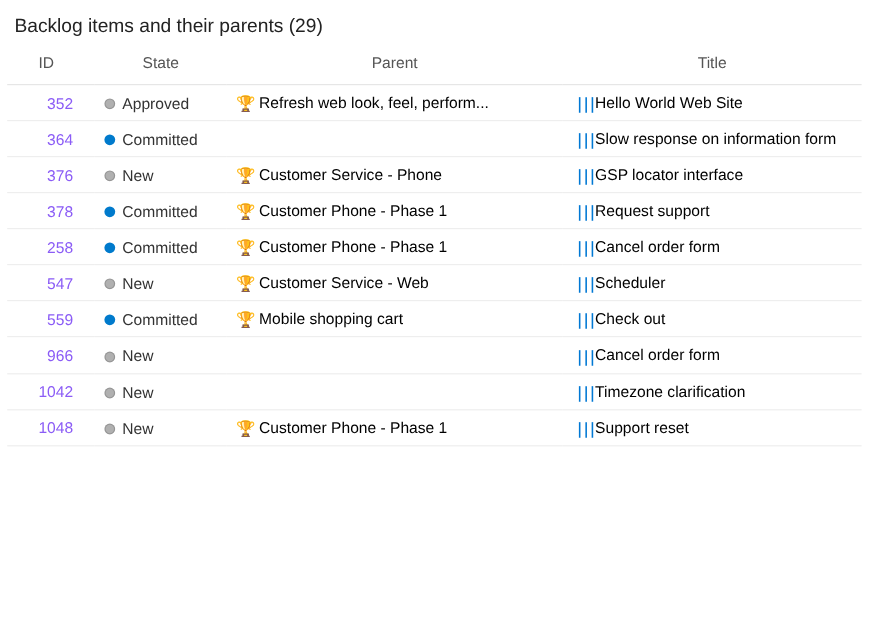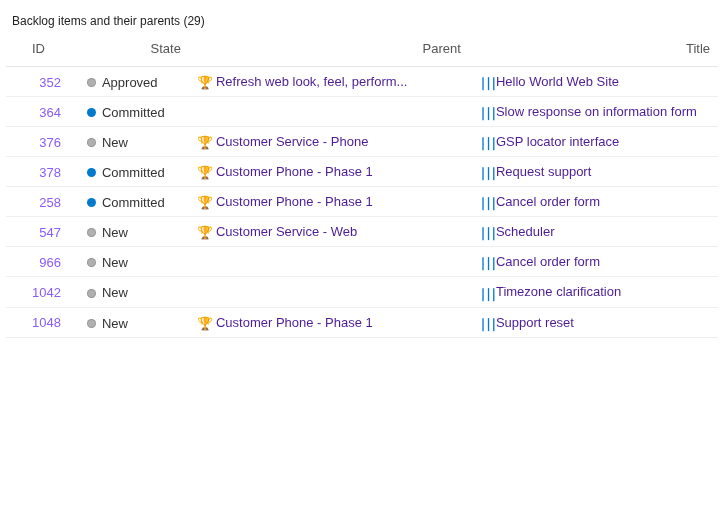--- a/index.html
+++ b/index.html
@@ -6,31 +6,31 @@
   body {
     font-family: "Segoe UI", -apple-system, sans-serif;
     font-size: 13px;
     color: #333;
     margin: 0;
     padding: 14px 6px;
     background: #fff;
     width: 724px;
   }
   .title {
-    font-size: 12px;
+    font-size: 16px;
     color: #222;
     margin: 0 0 8px 6px;
   }
   table {
     width: 100%;
     border-collapse: collapse;
     margin-top: 0;
   }
   th {
-    text-align: right;
+    text-align: center;
     font-weight: 400;
     color: #555;
     font-size: 13px;
     padding: 5px 8px 10px 8px;
     border-bottom: 1px solid #e6e6e6;
   }
   td {
     padding: 7px 8px 6px 8px;
     border-bottom: 1px solid #eee;
     vertical-align: middle;
@@ -45,21 +45,21 @@
     display: inline-block;
     width: 9px; height: 9px;
     border-radius: 50%;
     margin-right: 6px;
     vertical-align: middle;
     box-shadow: inset 0 0 0 1px rgba(0,0,0,0.15);
   }
   .dot-grey { background: #b0b0b0; }
   .dot-blue { background: #007acc; box-shadow:none; }
   .state-text { color:#333; vertical-align: middle; }
-  .link { color: #4c1d95; text-decoration: none; cursor: pointer; }
+  .link { color: #000000; text-decoration: none; cursor: pointer; }
   .icon {
     display:inline-block;
     width:14px;
     vertical-align:middle;
     margin-right:5px;
     text-align:center;
   }
   .trophy { color:#602f74; }
   .box    { color:#0078d4; }
 </style>
@@ -111,20 +111,26 @@
         <td class="col-parent"><span class="icon trophy">🏆</span><a class="link">Customer Phone - Phase 1</a></td>
         <td class="col-title"><span class="icon box" style="letter-spacing: -2px; transform: scaleX(0.6); color: rgb(0, 120, 212);">❙❙❙</span><a class="link">Cancel order form</a></td>
       </tr>
       <tr>
         <td class="col-id">547</td>
         <td class="col-state"><span class="dot dot-grey"></span><span class="state-text">New</span></td>
         <td class="col-parent"><span class="icon trophy">🏆</span><a class="link">Customer Service - Web</a></td>
         <td class="col-title"><span class="icon box" style="letter-spacing: -2px; transform: scaleX(0.6); color: rgb(0, 120, 212);">❙❙❙</span><a class="link">Scheduler</a></td>
       </tr>
       <tr>
+        <td class="col-id">559</td>
+        <td class="col-state"><span class="dot dot-blue"></span><span class="state-text">Committed</span></td>
+        <td class="col-parent"><span class="icon trophy">🏆</span><a class="link">Mobile shopping cart</a></td>
+        <td class="col-title"><span class="icon box" style="letter-spacing: -2px; transform: scaleX(0.6); color: rgb(0, 120, 212);">❙❙❙</span><a class="link">Check out</a></td>
+      </tr>
+      <tr>
         <td class="col-id">966</td>
         <td class="col-state"><span class="dot dot-grey"></span><span class="state-text">New</span></td>
         <td class="col-parent"></td>
         <td class="col-title"><span class="icon box" style="letter-spacing: -2px; transform: scaleX(0.6); color: rgb(0, 120, 212);">❙❙❙</span><a class="link">Cancel order form</a></td>
       </tr>
       <tr>
         <td class="col-id">1042</td>
         <td class="col-state"><span class="dot dot-grey"></span><span class="state-text">New</span></td>
         <td class="col-parent"></td>
         <td class="col-title"><span class="icon box" style="letter-spacing: -2px; transform: scaleX(0.6); color: rgb(0, 120, 212);">❙❙❙</span><a class="link">Timezone clarification</a></td>

